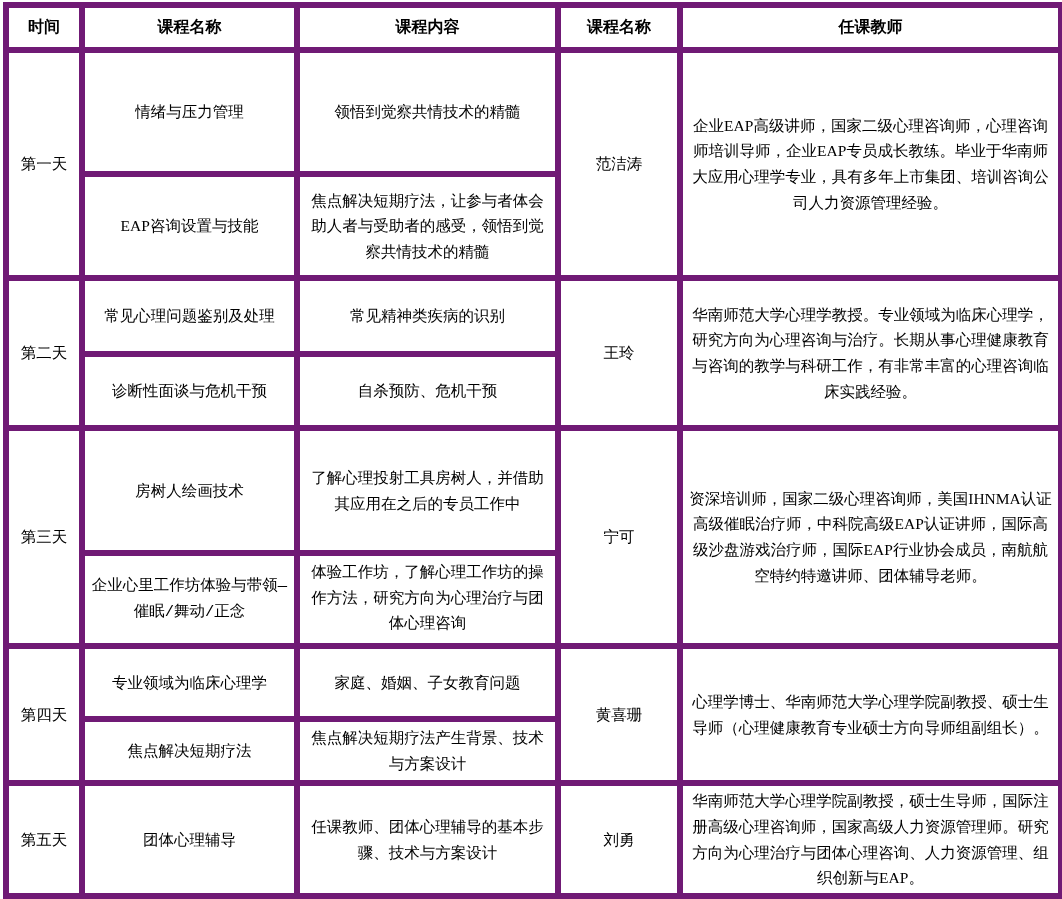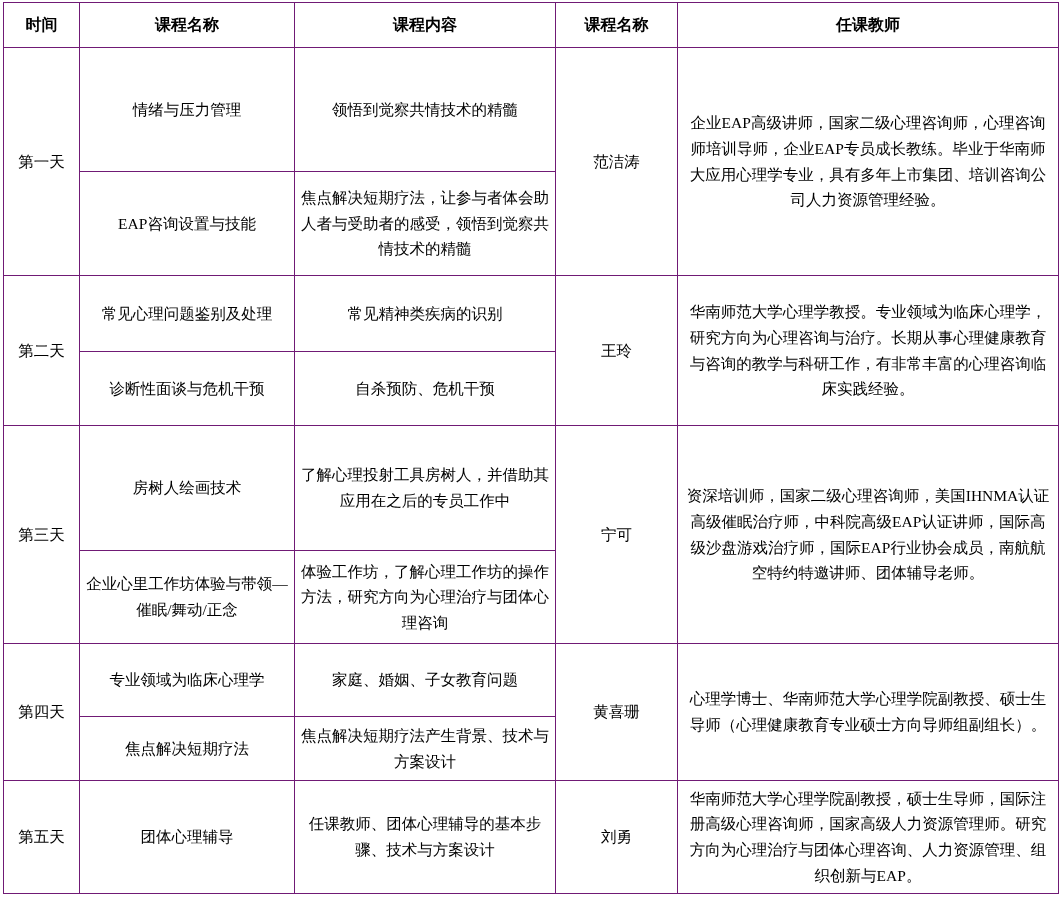--- a/index.html
+++ b/index.html
@@ -16,21 +16,21 @@
     box-sizing: border-box;
     padding: 2px 2px 0 3px;
   }
   table.schedule {
     border-collapse: collapse;
     table-layout: fixed;
     width: 1055px;
   }
   table.schedule th,
   table.schedule td {
-    border: 1px solid #701a75;
+    border: 6px solid #701a75;
     text-align: center;
     vertical-align: middle;
     padding: 2px 6px;
     font-size: 15.5px;
     line-height: 1.65;
     box-sizing: border-box;
     overflow: hidden;
   }
   table.schedule th {
     font-weight: bold;
@@ -41,21 +41,21 @@
   col.c-content { width: 261px; }
   col.c-teacher { width: 122px; }
   col.c-intro   { width: 381px; }
 
   tr.h-header { height: 45px;  }
   tr.h-d1r1   { height: 124px; }
   tr.h-d1r2   { height: 104px; }
   tr.h-d2r1   { height: 76px;  }
   tr.h-d2r2   { height: 74px;  }
   tr.h-d3r1   { height: 125px; }
-  tr.h-d3r2   { height: 93px;  }
+  tr.h-d3r2   { height: 93px; font-family: Liberation Mono, monospace;  }
   tr.h-d4r1   { height: 73px;  }
   tr.h-d4r2   { height: 64px;  }
   tr.h-d5     { height: 113px; }
 
   td.intro-cell {
     padding: 2px 10px;
     margin-left: 37px;
   }
 </style>
 </head>

